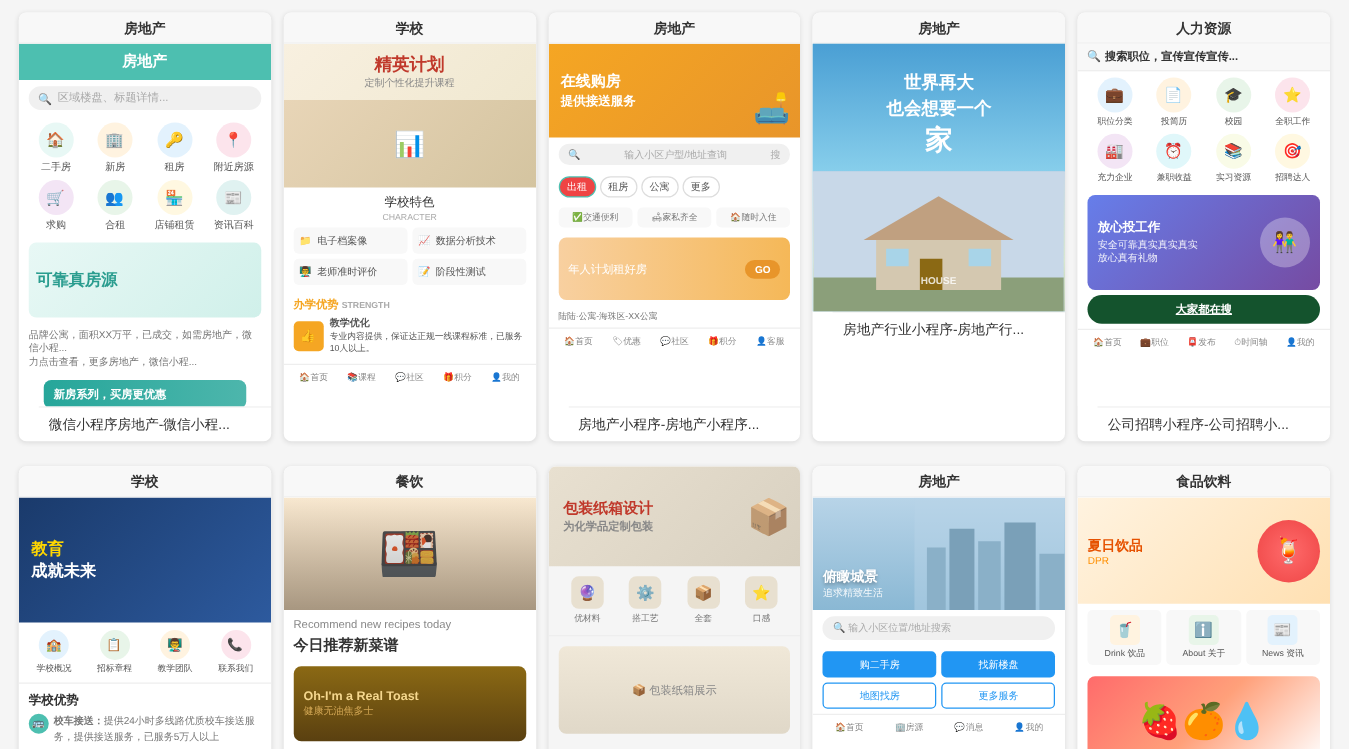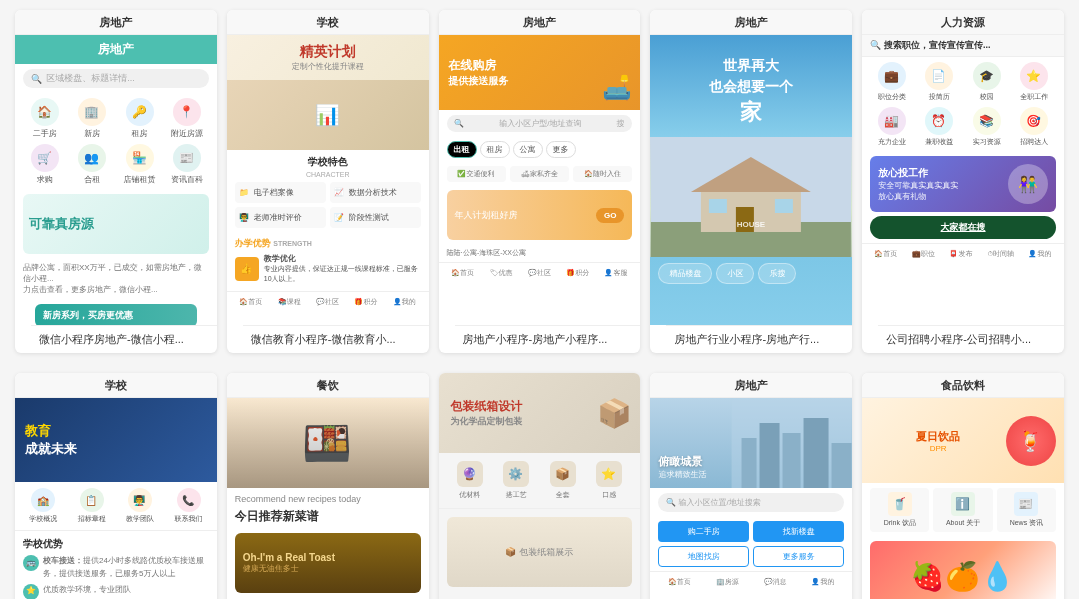--- a/index.html
+++ b/index.html
@@ -155,21 +155,21 @@
       width: 100%;
       height: 70px;
       background: linear-gradient(135deg, #e8d5b7, #d4c4a0);
       display: flex;
       align-items: center;
       justify-content: center;
       font-size: 20px;
     }
     .card2-section-title {
       font-size: 10px;
-      font-weight: bold;
+      font-weight: normal;
       color: #333;
       padding: 5px 8px 2px;
       text-align: center;
     }
     .card2-section-sub {
       font-size: 7px;
       color: #aaa;
       text-align: center;
       padding-bottom: 4px;
     }
@@ -264,24 +264,23 @@
       padding: 4px 8px;
     }
     .card3-tab {
       font-size: 8px;
       color: #555;
       padding: 2px 6px;
       border: 1px solid #ddd;
       border-radius: 10px;
     }
     .card3-tab.active {
-      background: #000000;
+      background: #ef4444;
       color: white;
       border-color: #4dbfb0;
-      font-weight: bold;
     }
     .card3-features {
       display: flex;
       gap: 4px;
       padding: 4px 8px;
     }
     .card3-feature {
       flex: 1;
       font-size: 7px;
       color: #777;
@@ -366,21 +365,21 @@
       padding: 0 8px 5px;
     }
     .card5-banner {
       margin: 4px 8px;
       background: linear-gradient(135deg, #667eea, #764ba2);
       border-radius: 6px;
       padding: 8px;
       display: flex;
       align-items: center;
       justify-content: space-between;
-      height: 56px;
+      height: 76px;
     }
     .card5-banner-text {
       color: white;
       font-size: 8px;
       line-height: 1.4;
     }
     .card5-banner-img {
       width: 40px;
       height: 40px;
       background: rgba(255,255,255,0.3);
@@ -412,21 +411,21 @@
 
     
 
     
     .card6-preview {
       background: #fff;
     }
     .card6-hero {
       background: linear-gradient(135deg, #1a3a6b, #2d5a9e);
       padding: 15px 10px;
-      height: 84px;
+      height: 100px;
       display: flex;
       align-items: center;
     }
     .card6-hero-text {
       color: white;
       font-size: 13px;
       font-weight: bold;
       line-height: 1.4;
     }
     .card6-hero-accent {
@@ -668,21 +667,20 @@
     }
     .card10-hero {
       background: linear-gradient(135deg, #fff3e0, #ffe0b2);
       padding: 8px;
       height: 85px;
       display: flex;
       align-items: center;
       justify-content: space-between;
       position: relative;
       overflow: hidden;
-      text-align: center;
     }
     .card10-hero-left {
       flex: 1;
     }
     .card10-hero-title {
       font-size: 11px;
       font-weight: bold;
       color: #e65100;
     }
     .card10-hero-sub {
@@ -864,21 +862,20 @@
           </div>
         </div>
         <div class="card2-footer">
           <span>🏠首页</span>
           <span>📚课程</span>
           <span>💬社区</span>
           <span>🎁积分</span>
           <span>👤我的</span>
         </div>
       </div>
-      <div class="card-label">微信教育小程序-微信教育小...</div>
     </div>
 
     <div class="card">
       <div class="card-top-category">房地产</div>
       <div class="card-preview card3-preview">
         <div class="card3-hero">
           <div class="card3-hero-text">
             <div style="font-size:12px;">在线购房</div>
             <div style="font-size:10px;">提供接送服务</div>
           </div>
@@ -913,21 +910,21 @@
           <span>💬社区</span>
           <span>🎁积分</span>
           <span>👤客服</span>
         </div>
       </div>
       <div class="card-label">房地产小程序-房地产小程序...</div>
     </div>
 
     <div class="card">
       <div class="card-top-category">房地产</div>
-      <div class="card-preview" style="background:linear-gradient(180deg,#5bafd6,#87ceeb);height:290px;">
+      <div class="card-preview" style="background:linear-gradient(180deg,#5bafd6,#87ceeb);height:214px;">
         <div class="card4-hero" style="padding:20px 12px 10px;">
           <div class="card4-hero-title">
             <div>世界再大</div>
             <div>也会想要一个</div>
           </div>
           <div class="card4-hero-big">家</div>
         </div>
 
         <div style="width:100%;height:120px;background:linear-gradient(180deg,#c8d8e8 0%,#d8e8d0 60%,#b8c8b0 100%);position:relative;overflow:hidden;">
           <svg viewBox="0 0 200 120" width="100%" height="100%">

